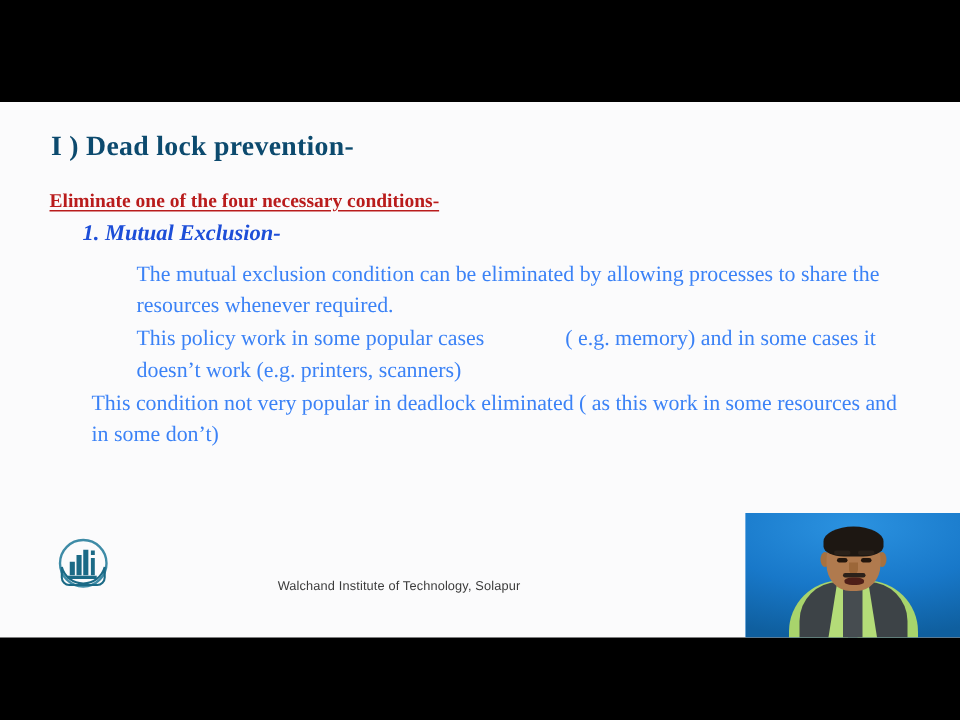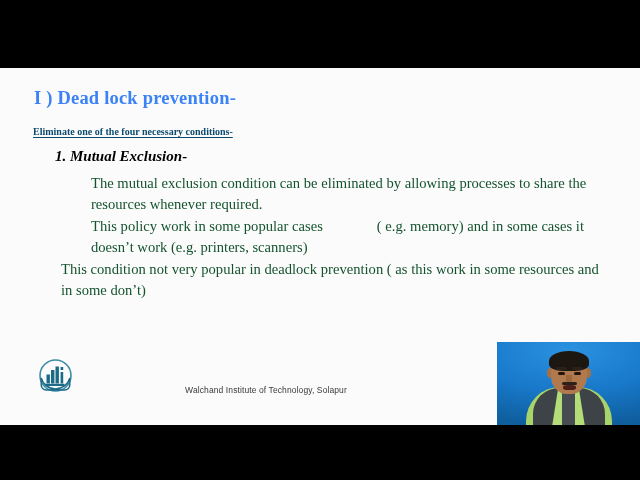--- a/index.html
+++ b/index.html
@@ -40,56 +40,56 @@
     overflow: hidden;
   }
 
   #slide-title {
     position: absolute;
     left: 34px;
     top: 20px;
     font-family: "Liberation Serif", serif;
     font-size: 18.5px;
     font-weight: bold;
-    color: #3b82f6;
+    color: #0c4a6e;
     letter-spacing: 0.2px;
     white-space: nowrap;
   }
 
   #subhead {
     position: absolute;
     left: 33px;
     top: 58px;
     font-family: "Liberation Serif", serif;
-    font-size: 10px;
+    font-size: 13px;
     font-weight: bold;
-    color: #0c4a6e;
+    color: #b91c1c;
     text-decoration: underline;
     text-underline-offset: 2px;
     white-space: nowrap;
     text-align: center;
   }
 
   #item-heading {
     position: absolute;
     left: 55px;
     top: 80px;
     font-family: "Liberation Serif", serif;
     font-size: 15px;
     font-weight: bold;
     font-style: italic;
-    color: #000000;
+    color: #1d4ed8;
     white-space: nowrap;
   }
 
   .body-block {
     position: absolute;
     font-family: "Liberation Serif", serif;
     font-size: 14.6px;
-    color: #14532d;
+    color: #3b82f6;
     line-height: 21px;
   }
   #para-1 {
     left: 91px;
     top: 105px;
     width: 510px;
   }
   #para-2 {
     left: 91px;
     top: 148px;
@@ -308,21 +308,21 @@
     <div id="slide-title">I ) Dead lock prevention-</div>
 
     <div id="subhead">Eliminate one of the four necessary conditions-</div>
 
     <div id="item-heading">1. Mutual Exclusion-</div>
 
     <div class="body-block" id="para-1">The mutual exclusion condition can be eliminated by allowing processes to share the resources whenever required.</div>
 
     <div class="body-block" id="para-2"><span>This policy work in some popular cases</span><span class="gap-tab"></span><span>( e.g. memory) and in some cases it doesn’t work (e.g. printers, scanners)</span></div>
 
-    <div class="body-block" id="para-3">This condition not very popular in deadlock prevention ( as this work in some resources and in some don’t)</div>
+    <div class="body-block" id="para-3">This condition not very popular in deadlock eliminated ( as this work in some resources and in some don’t)</div>
 
     <div id="logo">
       <svg width="35" height="35" viewBox="0 0 35 35" aria-hidden="true">
         <circle cx="17.5" cy="17.5" r="15.5" fill="none" stroke="#3e8ba6" stroke-width="1.6"></circle>
         <path d="M3.2 20 A14.8 14.8 0 0 0 31.8 20 L31.8 27 A5 5 0 0 1 26.8 32 L8.2 32 A5 5 0 0 1 3.2 27 Z" fill="none" stroke="#1b6a86" stroke-width="1.4"></path>
         <rect x="8.5" y="16.5" width="3.4" height="9" fill="#1b6a86"></rect>
         <rect x="13" y="12" width="3.4" height="13.5" fill="#1b6a86"></rect>
         <rect x="17.5" y="8.5" width="3.4" height="17" fill="#1b6a86"></rect>
         <rect x="22.6" y="9" width="2.6" height="3" fill="#1b6a86"></rect>
         <rect x="22.6" y="14" width="2.6" height="11.5" fill="#1b6a86"></rect>

